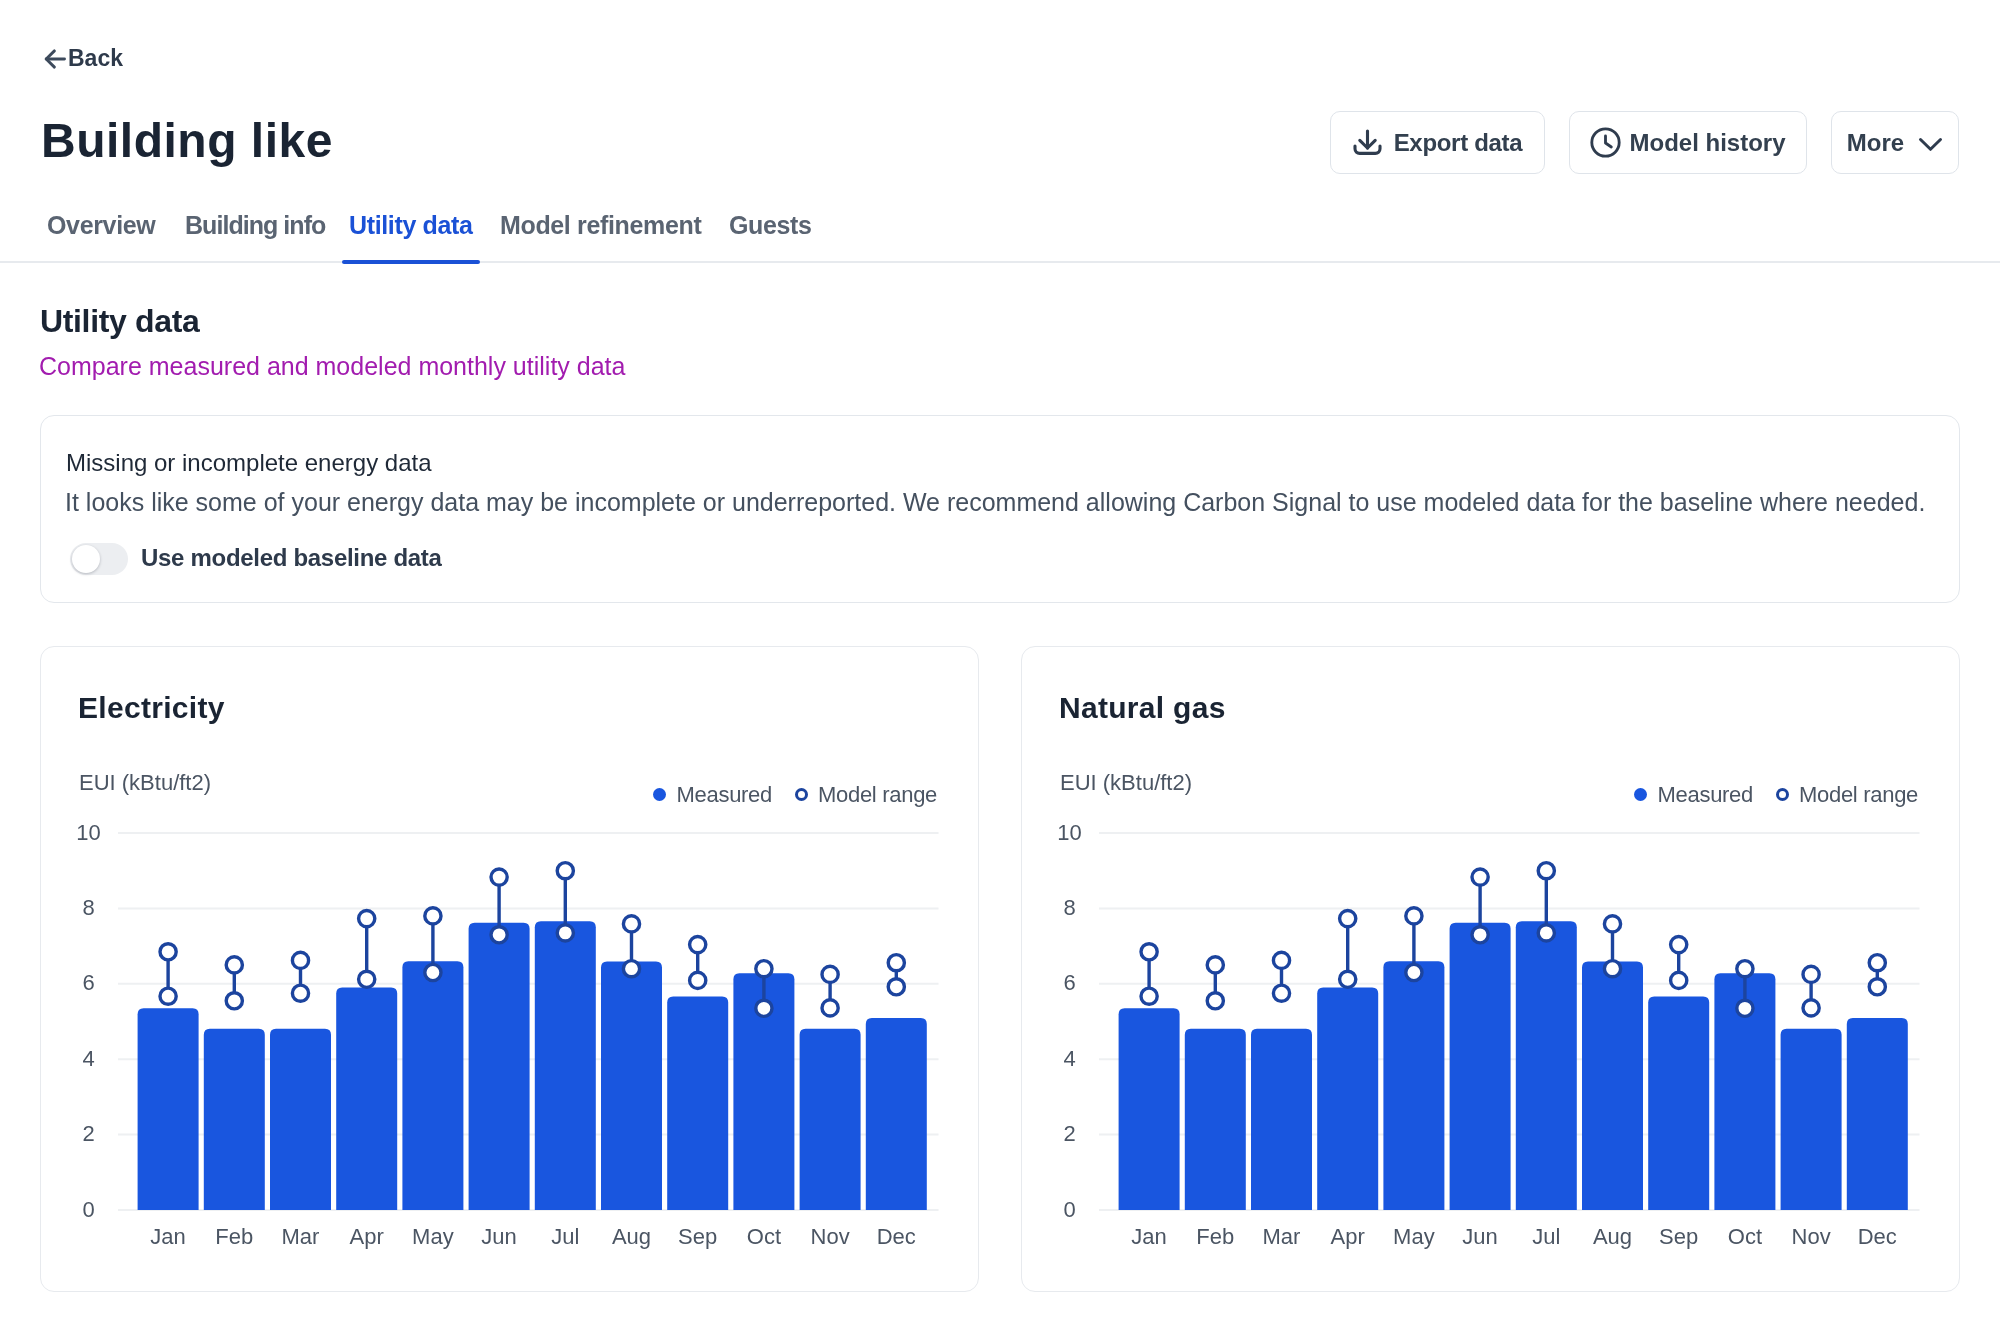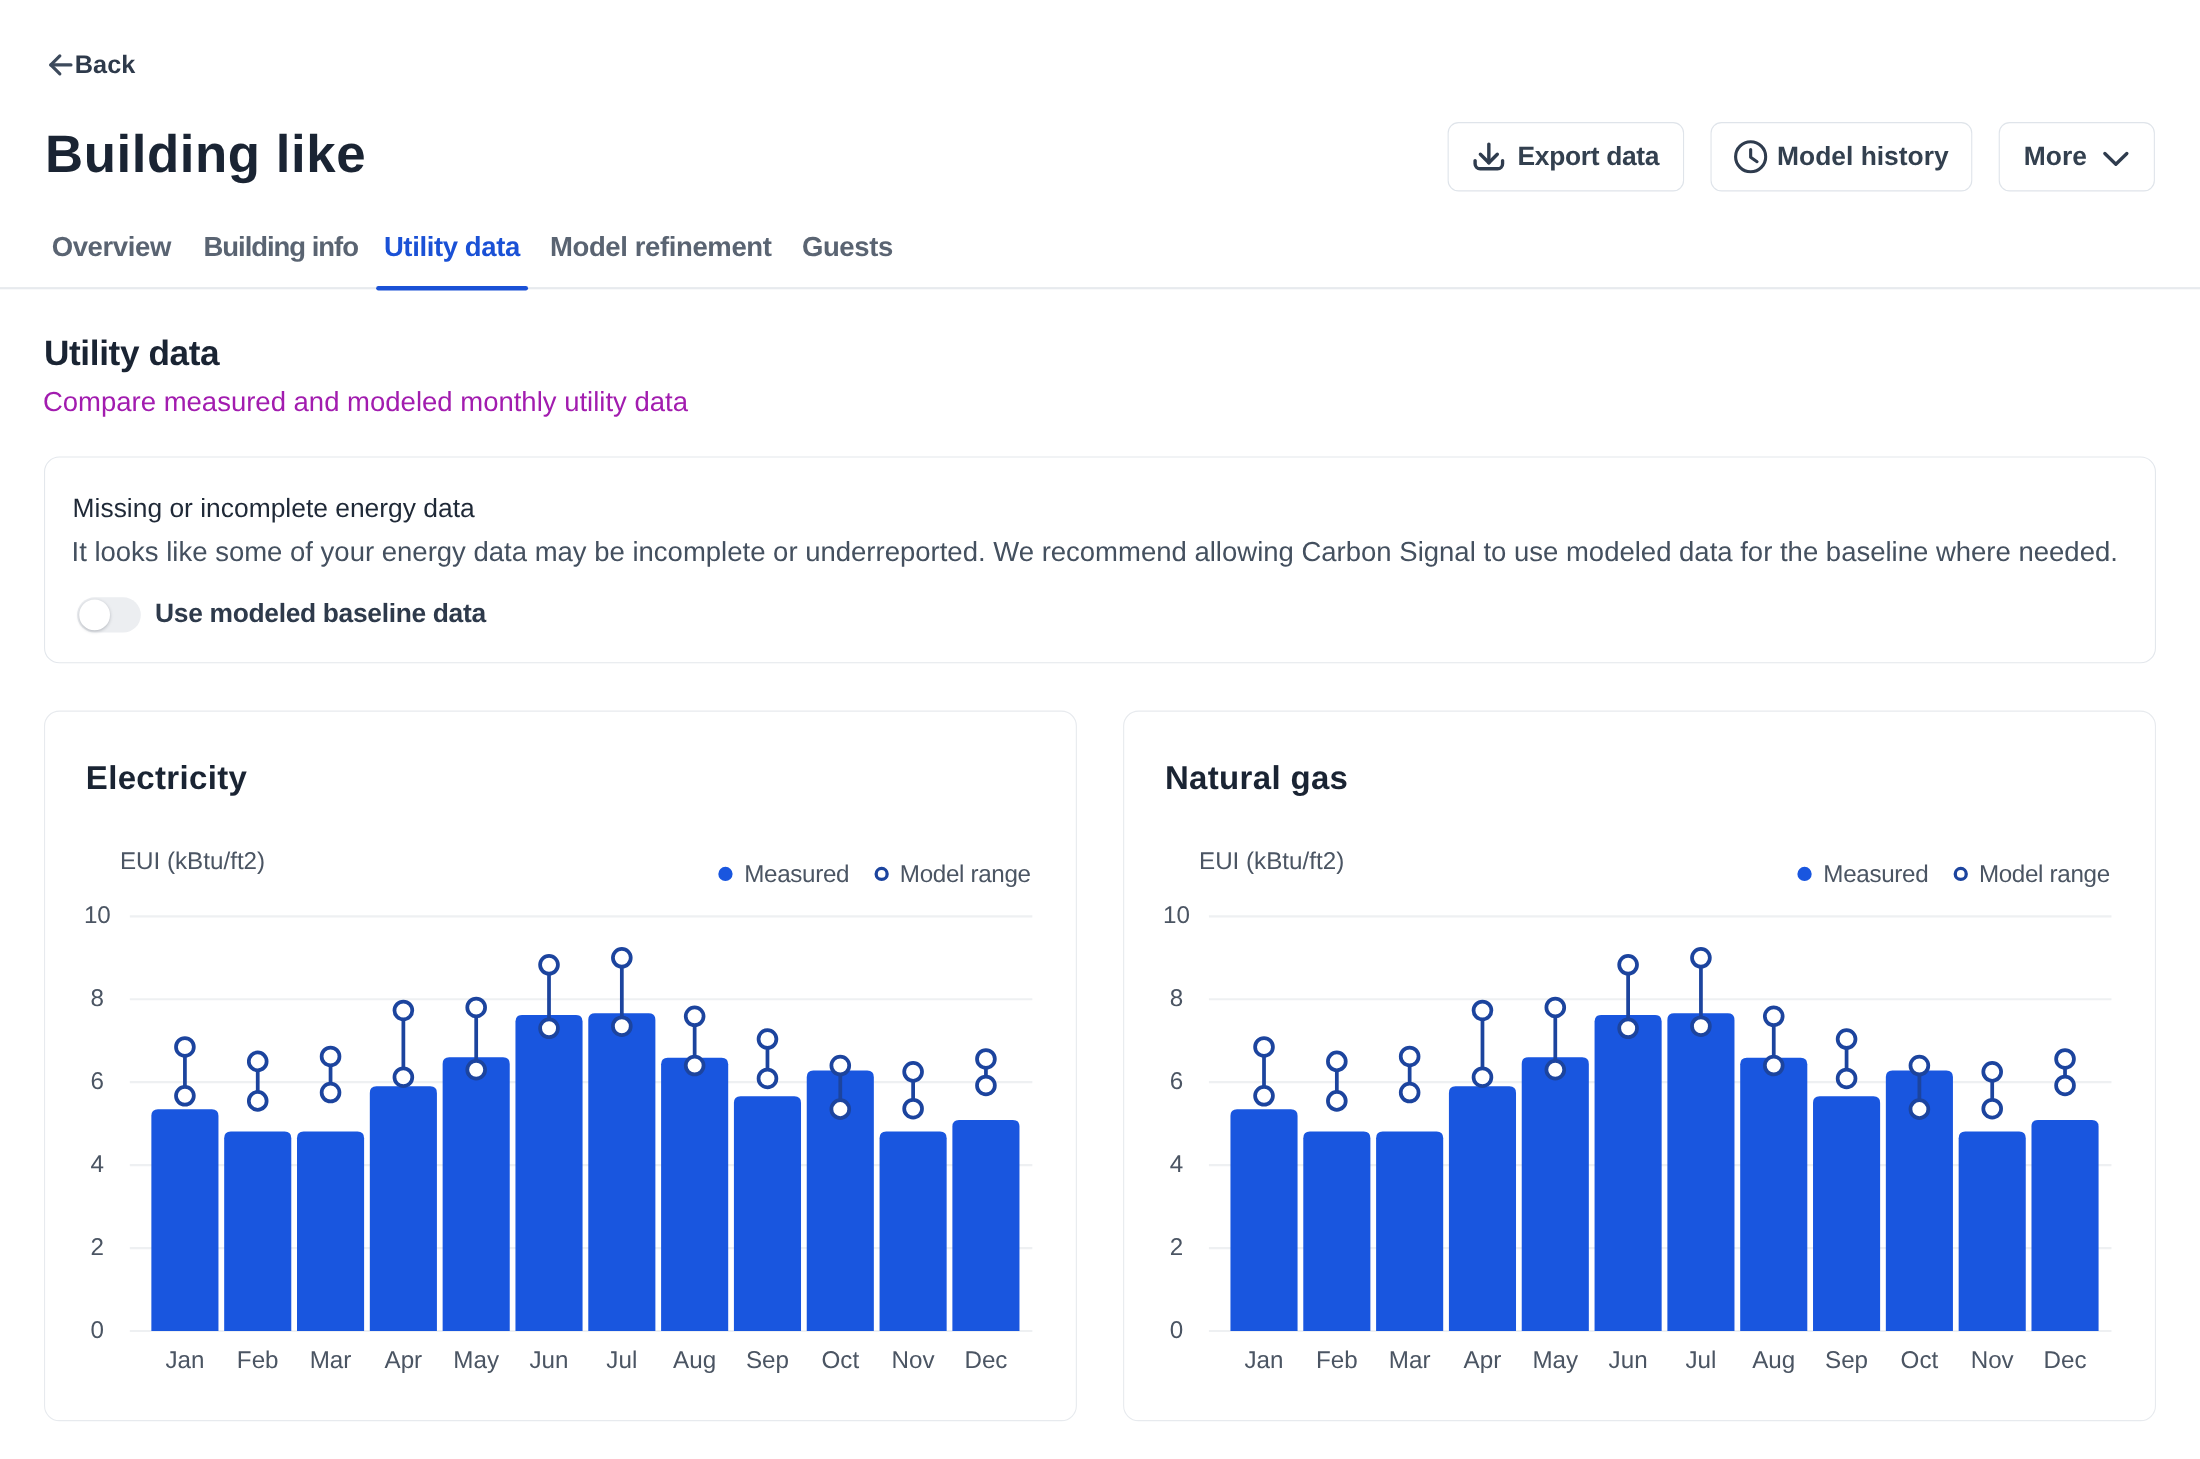--- a/index.html
+++ b/index.html
@@ -29,21 +29,21 @@
 .al-h { position:absolute; left:25px; top:33px; font-size:24px; font-weight:400; color:#1f2937; }
 .al-p { position:absolute; left:24px; top:72px; font-size:25px; color:#44505f; }
 .toggle { position:absolute; left:29px; top:127px; width:58px; height:32px; background:#eceef1;
   border-radius:16px; }
 .knob { position:absolute; left:2px; top:2px; width:28px; height:28px; background:#fff; border-radius:50%;
   box-shadow:0 1px 3px rgba(16,24,40,.25); }
 .tog-l { position:absolute; left:100px; top:128px; font-size:24px; font-weight:600; color:#2e3a4b; letter-spacing:-0.3px;text-align:right; }
 
 .card { position:absolute; top:646px; width:939px; height:646px; border:1.5px solid #e7eaee; border-radius:14px; }
 .card-title { position:absolute; left:37px; top:44px; font-size:30px; letter-spacing:0.3px; font-weight:700; color:#1a2433; }
-.eui { position:absolute; left:38px; top:123px; font-size:22px; color:#4b5563;margin-left:30px; }
+.eui { position:absolute; left:38px; top:123px; font-size:22px; color:#4b5563; }
 .legend { position:absolute; right:41px; top:134px; height:27px; display:flex; align-items:center; }
 .dot { width:13px; height:13px; border-radius:50%; background:#1956df; margin-right:11px; }
 .ring { width:13px; height:13px; border-radius:50%; border:3.5px solid #1c449e; margin-right:10px; background:#fff; }
 .leg-t { font-size:22px; color:#4b5563; letter-spacing:-0.3px; }
 .plot { position:absolute; left:0; top:0; width:939px; height:646px; }
 </style></head>
 <body>
 <div class="abs back">
     <svg width="26" height="26" viewBox="0 0 26 26" fill="none" stroke="#3d4a5c" stroke-width="2.9" stroke-linecap="round" stroke-linejoin="round">
       <line x1="22.5" y1="13" x2="4.2" y2="13"></line>
@@ -61,21 +61,21 @@
       </svg>
       <span>Export data</span>
     </div>
   <div class="btn" style="width:238px;gap:8px">
       <svg width="31" height="31" viewBox="0 0 24 24" fill="none" stroke="#2f3c4e" stroke-width="2.2" stroke-linecap="round" stroke-linejoin="round">
         <circle cx="12" cy="12" r="10.6"></circle>
         <polyline points="12 6.9 12 12.4 16.5 15.5"></polyline>
       </svg>
       <span>Model history</span>
     </div>
-  <div class="btn" style="width:142px;gap:14px">
+  <div class="btn" style="width:128px;gap:14px">
       <span>More</span>
       <svg width="25" height="25" viewBox="0 0 25 25" fill="none" stroke="#2f3c4e" stroke-width="3" stroke-linecap="round" stroke-linejoin="round" style="margin-top:3px">
         <polyline points="2.5 7.5 12.5 17.3 22.5 7.5"></polyline>
       </svg>
     </div>
 </div>
 <div class="abs tabline"></div>
 <div class="tab" style="left:47px;">Overview</div>
 <div class="tab" style="left:185px;letter-spacing:-0.95px;">Building info</div>
 <div class="tab active" style="left:342px;">Utility data</div>

